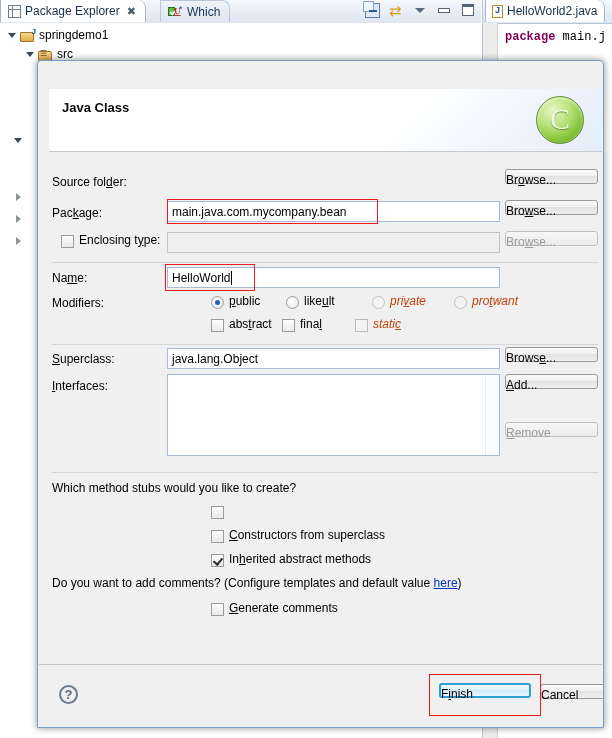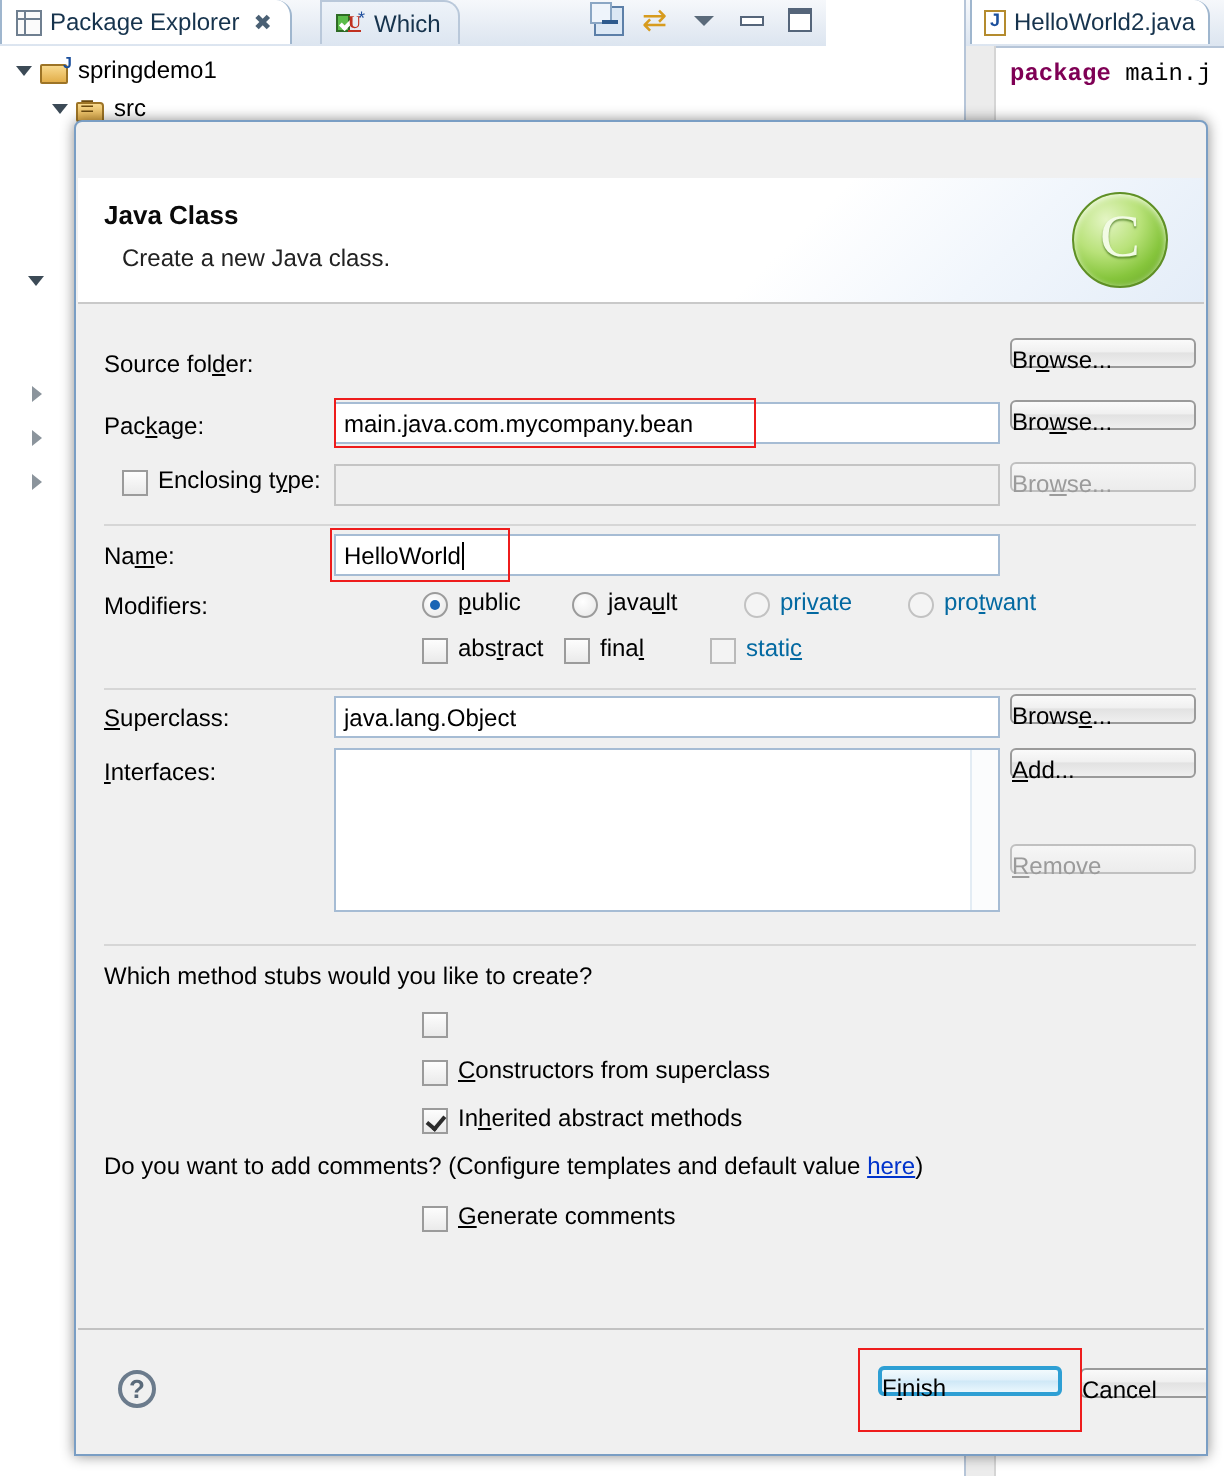--- a/index.html
+++ b/index.html
@@ -10,21 +10,21 @@
     font-size: 12px;
     color: #000;
     background: #ffffff;
   }
   #root { position: relative; width: 612px; height: 738px; }
 
   
   .ide-bg { position: absolute; inset: 0; background: #ffffff; }
 
   .ide-tabbar {
-    position: absolute; left: 0; top: 0; width: 413px; height: 23px;
+    position: absolute; left: 0; top: 0; width: 481px; height: 23px;
     background: linear-gradient(to bottom, #f6f8fb 0%, #e6ecf4 60%, #dce5f0 100%);
     border-bottom: 1px solid #b6c5d8;
   }
   .tab {
     position: absolute; top: 0; height: 22px;
     display: flex; align-items: center; gap: 4px;
     padding: 0 9px 0 7px;
     font-size: 12px; color: #16334d;
     box-sizing: border-box;
   }
@@ -172,21 +172,21 @@
   .wc-max::after { content:''; position:absolute; left:9px; top:4px; width:10px; height:10px; border:2px solid #7e93aa; background:#fff; box-sizing:border-box; }
   .wc-close {
     width:45px; border-color:#a45a4e;
     background: linear-gradient(to bottom,#e8938a 0%,#d4635a 48%,#b83d34 52%,#d97268 100%);
     color:#fff; font-weight:bold; font-size:13px; text-align:center; line-height:17px;
     font-family:"DejaVu Sans", sans-serif;
     text-shadow: 0 1px 1px rgba(0,0,0,.5);
   }
 
   .dlg-header {
-    position:absolute; left:1px; top:28px; right:1px; height:62px;
+    position:absolute; left:11px; top:28px; right:1px; height:62px;
     background: linear-gradient(135deg,#ffffff 62%, #f1f6fc 80%, #e4edf8 100%);
     border-bottom:1px solid #c9c9c9;
     text-align:right;
   }
   .dlg-h-title { position:absolute; left:13px; top:11px; font-size:13px; font-weight:bold; color:#0a0a0a; }
   .dlg-h-sub { position:absolute; left:22px; top:33px; font-size:12px; color:#222; }
   .badge-c {
     position:absolute; right:18px; top:7px; width:46px; height:46px; border-radius:50%;
     background: radial-gradient(circle at 35% 28%, #e4f5c4 0%, #b9e27a 38%, #86c53c 66%, #5f9c22 100%);
     border:1px solid #5f8f26;
@@ -241,21 +241,21 @@
 
   .rb {
     position:absolute; width:13px; height:13px; border-radius:50%; box-sizing:border-box;
     border:1px solid #9b9b9b; background: radial-gradient(circle at 40% 35%, #ffffff, #e6e6e6);
   }
   .rb.sel::after {
     content:''; position:absolute; left:3px; top:3px; width:5px; height:5px; border-radius:50%;
     background:#1964b5;
   }
   .rb.dim { border-color:#c2c2c2; background:#f4f4f4; }
-  .dimtext { color:#0369a1; }
+  .dimtext { color:#c2410c;font-style:italic; }
 
   .listbox {
     position:absolute; box-sizing:border-box;
     background:#fff; border:1px solid #a6bcd4;
   }
   .listbox::after {
     content:''; position:absolute; right:0; top:0; bottom:0; width:13px;
     background:#fbfcfd; border-left:1px solid #e3ecf4;
   }
 
@@ -345,21 +345,20 @@
         <span class="kw">package</span><span class="pl"> main.j</span>
       </div>
     </div>
   </div>
 
   <div class="dialog">
 
 
     <div class="dlg-header">
       <div class="dlg-h-title">Java Class</div>
-      <div class="dlg-h-sub">Create a new Java class.</div>
       <div class="badge-c">
         <span>C</span>
       </div>
     </div>
 
     <div class="dlg-body">
 
       <span class="lbl" style="left:13px; top:23px;"><span>Source fol</span><span class="u">d</span><span>er:</span></span>
       <div class="btn" style="left:466px; top:17px; width:93px;"><span>Br</span><span class="u">o</span><span>wse...</span></div>
 
@@ -376,21 +375,21 @@
       <div class="hsep" style="left:13px; top:110px; width:546px;"></div>
 
       <span class="lbl" style="left:13px; top:119px;"><span>Na</span><span class="u">m</span><span>e:</span></span>
       <div class="txt" style="left:128px; top:115px; width:333px;"><span>HelloWorld</span><span style="border-left:1px solid #000; margin-left:1px;">&nbsp;</span></div>
       <div class="annot" style="left:126px; top:112px; width:90px; height:27px;"></div>
 
       <span class="lbl" style="left:13px; top:144px;">Modifiers:</span>
       <span class="rb sel" style="left:172px; top:144px;"></span>
       <span class="lbl" style="left:190px; top:142px;"><span></span><span class="u">p</span><span>ublic</span></span>
       <span class="rb" style="left:247px; top:144px;"></span>
-      <span class="lbl" style="left:265px; top:142px;"><span>java</span><span class="u">u</span><span>lt</span></span>
+      <span class="lbl" style="left:265px; top:142px;"><span>like</span><span class="u">u</span><span>lt</span></span>
       <span class="rb dim" style="left:333px; top:144px;"></span>
       <span class="lbl dimtext" style="left:351px; top:142px;"><span>pri</span><span class="u">v</span><span>ate</span></span>
       <span class="rb dim" style="left:415px; top:144px;"></span>
       <span class="lbl dimtext" style="left:433px; top:142px;"><span>pro</span><span class="u">t</span><span>want</span></span>
 
       <span class="cb" style="left:172px; top:167px;"></span>
       <span class="lbl" style="left:190px; top:165px;"><span>abs</span><span class="u">t</span><span>ract</span></span>
       <span class="cb" style="left:243px; top:167px;"></span>
       <span class="lbl" style="left:261px; top:165px;"><span>fina</span><span class="u">l</span><span></span></span>
       <span class="cb dim" style="left:316px; top:167px;"></span>

